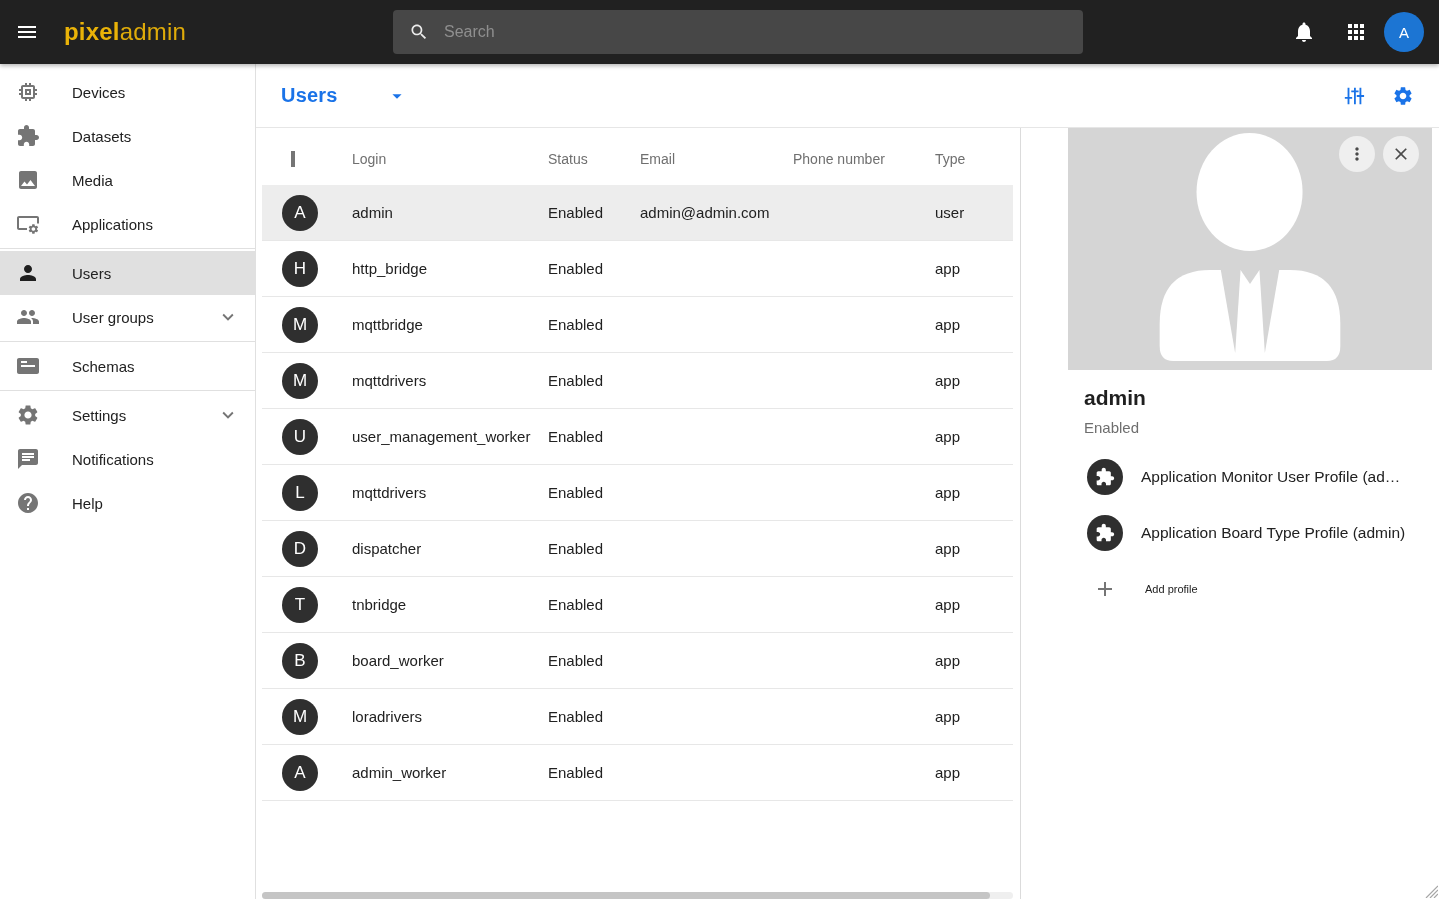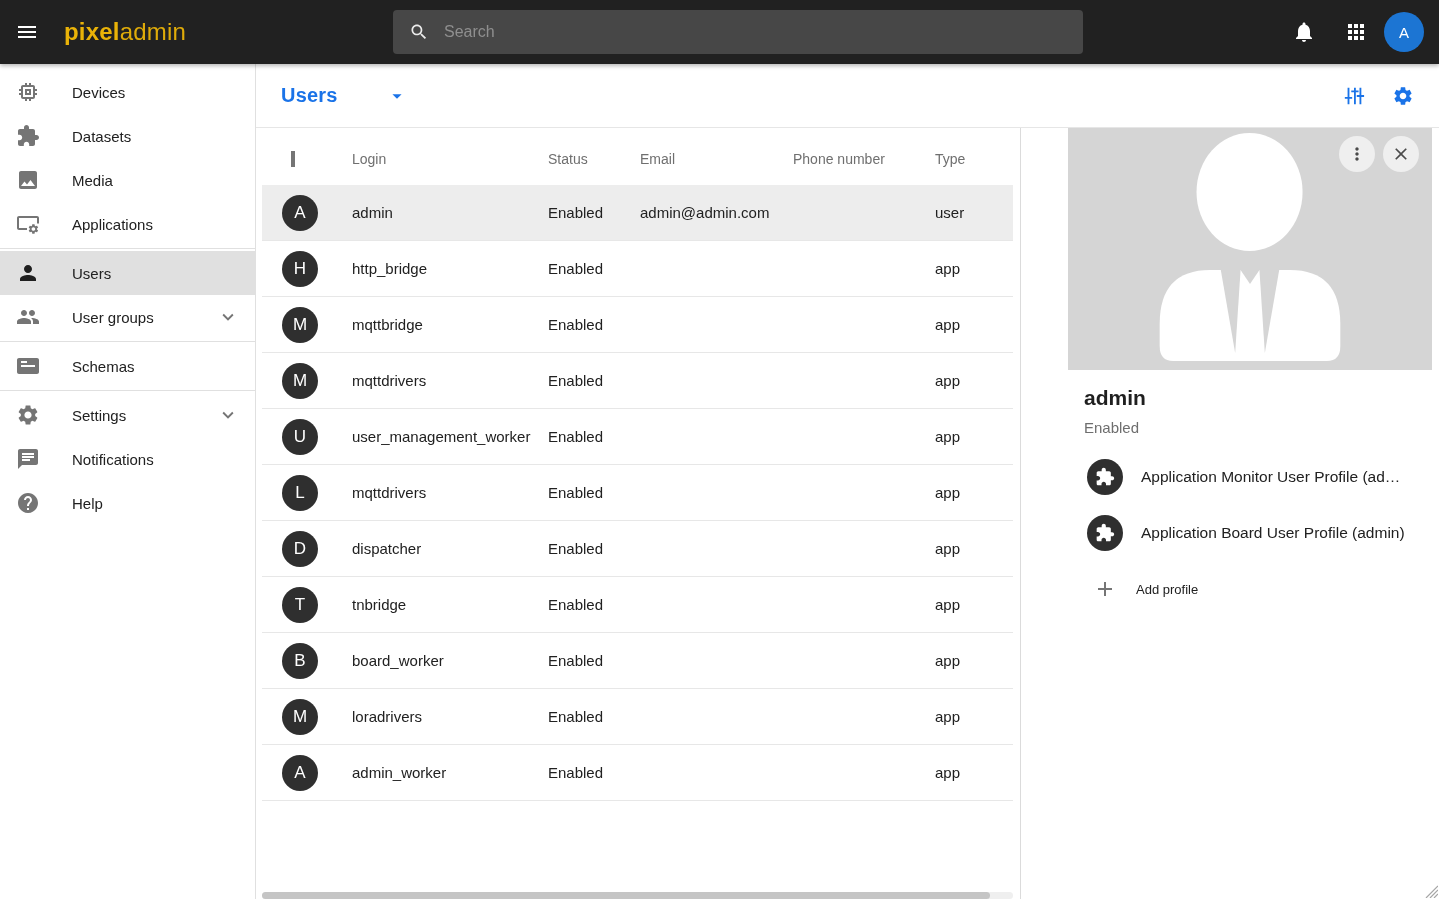--- a/index.html
+++ b/index.html
@@ -113,21 +113,21 @@
   .profiles { padding-top:13px; }
   .profile-row { display:flex; align-items:center; height:56px; cursor:pointer; }
   .profile-icon-circle {
     width:36px; height:36px; border-radius:50%; background:var(--dark-circle,#2F2F2F);
     color:#fff; display:flex; align-items:center; justify-content:center; margin-left:3px; flex:0 0 36px;
   }
   .profile-icon-circle svg { width:20px; height:20px; fill:currentColor; display:block; }
   .profile-label { margin-left:18px; font-size:15.5px; color:#212121; overflow:hidden; text-overflow:ellipsis; white-space:nowrap; }
   .add-row { display:flex; align-items:center; height:56px; cursor:pointer; }
   .add-icon { width:24px; height:24px; color:#757575; margin-left:9px; flex:0 0 24px; }
-  .add-label { margin-left:19px; font-size:13px; color:#212121; }
+  .add-label { margin-left:28px; font-size:11px; color:#212121; }
 
   
   .icn svg, .menu-btn svg, .tb-iconbtn svg, .s-icon svg, .s-chev svg, .title-caret svg,
   .icn-btn svg, .rpp-caret svg, .pg-btn svg, .add-icon svg { width:100%; height:100%; fill:currentColor; display:block; }
 
   .resize-grip { position:absolute; right:1px; bottom:1px; width:16px; height:16px; color:#A6A6A6; cursor:nwse-resize; z-index:20; }
   .resize-grip svg { width:100%; height:100%; display:block; stroke:currentColor; }
 </style>
 </head>
 <body>
@@ -466,21 +466,21 @@
                     </svg>
                   </span>
                   <span class="profile-label">Application Monitor User Profile (ad…</span>
                 </div>
                 <div class="profile-row">
                   <span class="profile-icon-circle">
                     <svg viewBox="0 0 24 24">
                       <path d="M20.5 11H19V7c0-1.1-.9-2-2-2h-4V3.5C13 2.12 11.88 1 10.5 1S8 2.12 8 3.5V5H4c-1.1 0-1.99.9-1.99 2v3.8H3.5c1.49 0 2.7 1.21 2.7 2.7s-1.21 2.7-2.7 2.7H2V20c0 1.1.9 2 2 2h3.8v-1.5c0-1.49 1.21-2.7 2.7-2.7 1.49 0 2.7 1.21 2.7 2.7V22H17c1.1 0 2-.9 2-2v-4h1.5c1.38 0 2.5-1.12 2.5-2.5S21.88 11 20.5 11z"></path>
                     </svg>
                   </span>
-                  <span class="profile-label">Application Board User Profile (admin)</span>
+                  <span class="profile-label">Application Board Type Profile (admin)</span>
                 </div>
               </div>
 
             <div class="add-row">
               <span class="add-icon">
                 <svg viewBox="0 0 24 24">
                     <path d="M19 13h-6v6h-2v-6H5v-2h6V5h2v6h6v2z"></path>
                   </svg>
               </span>
               <span class="add-label">Add profile</span>

